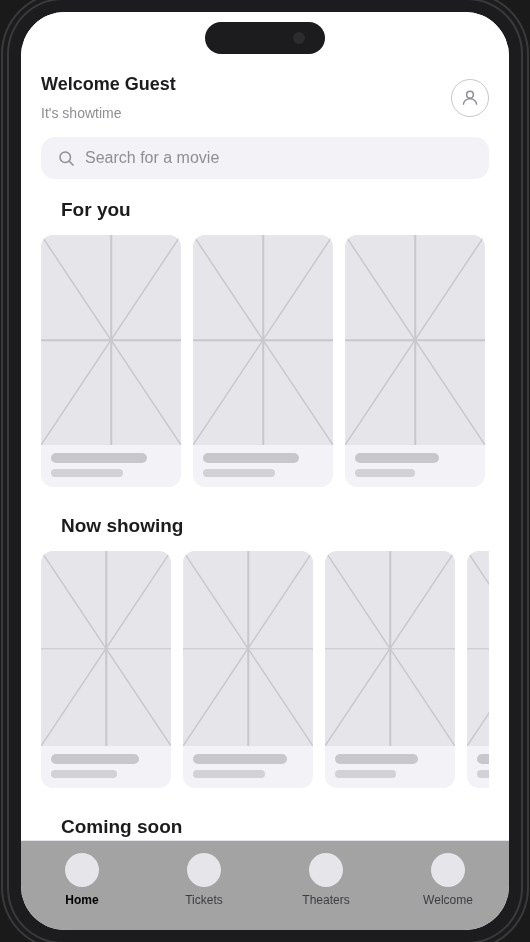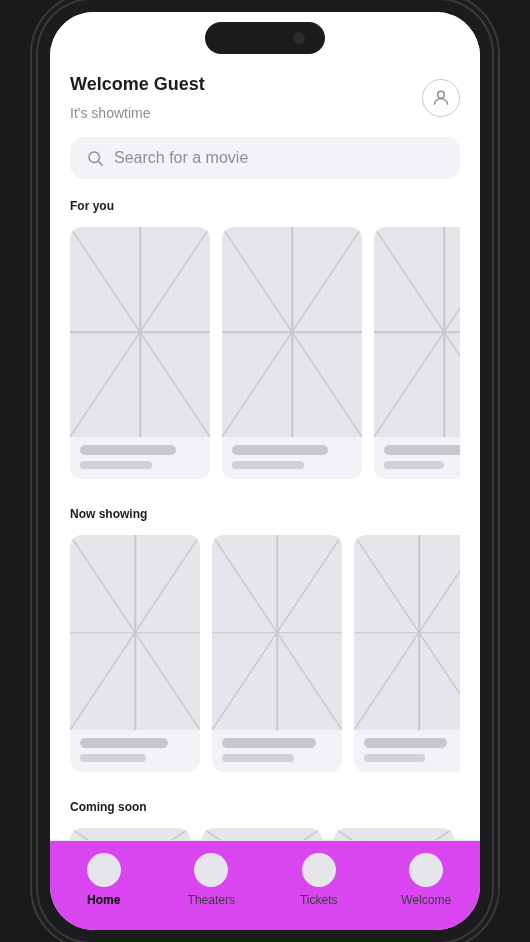--- a/index.html
+++ b/index.html
@@ -5,21 +5,21 @@
     * { margin: 0; padding: 0; box-sizing: border-box; }
     body {
       background: #1a1a1a;
       display: flex;
       justify-content: center;
       align-items: center;
       min-height: 100vh;
       font-family: -apple-system, BlinkMacSystemFont, 'Segoe UI', sans-serif;
     }
     .phone {
-      width: 454px;
+      width: 512px;
       height: 942px;
       background: #1c1c1e;
       border-radius: 54px;
       position: relative;
       box-shadow: 0 0 0 2px #3a3a3c, 0 0 0 6px #1c1c1e, 0 0 0 8px #3a3a3c;
       overflow: hidden;
     }
     .phone-screen {
       position: absolute;
       top: 12px;
@@ -99,24 +99,25 @@
       display: flex;
       align-items: center;
       gap: 10px;
       margin-bottom: 20px;
     }
     .search-bar-text {
       font-size: 16px;
       color: #8e8e93;
     }
     .section-title {
-      font-size: 12px;
+      font-size: 19px;
       font-weight: 700;
       color: #1c1c1e;
       margin-bottom: 14px;
+      margin-left: 20px;
     }
     .horizontal-scroll {
       display: flex;
       gap: 12px;
       overflow-x: auto;
       margin-bottom: 24px;
       padding-bottom: 4px;
     }
     .horizontal-scroll::-webkit-scrollbar { display: none; }
     .movie-card {
@@ -173,21 +174,21 @@
       margin-bottom: 6px;
     }
     .movie-subtitle-bar {
       height: 8px;
       background: #d1d1d6;
       border-radius: 4px;
       width: 60%;
     }
     .bottom-nav {
       height: 90px;
-      background: #d946ef;
+      background: #a3a3a3;
       border-top: 1px solid #e5e5ea;
       display: flex;
       align-items: flex-start;
       padding-top: 12px;
       flex-shrink: 0;
     }
     .nav-item {
       flex: 1;
       display: flex;
       flex-direction: column;
@@ -411,25 +412,25 @@
       </div>
     </div>
 
     <div class="bottom-nav">
       <div class="nav-item active">
         <div class="nav-icon-circle"></div>
         <span class="nav-label">Home</span>
       </div>
       <div class="nav-item">
         <div class="nav-icon-circle"></div>
-        <span class="nav-label">Theaters</span>
+        <span class="nav-label">Tickets</span>
       </div>
       <div class="nav-item">
         <div class="nav-icon-circle"></div>
-        <span class="nav-label">Tickets</span>
+        <span class="nav-label">Theaters</span>
       </div>
       <div class="nav-item">
         <div class="nav-icon-circle"></div>
         <span class="nav-label">Welcome</span>
       </div>
     </div>
   </div>
 </div>
 
 </body></html>

